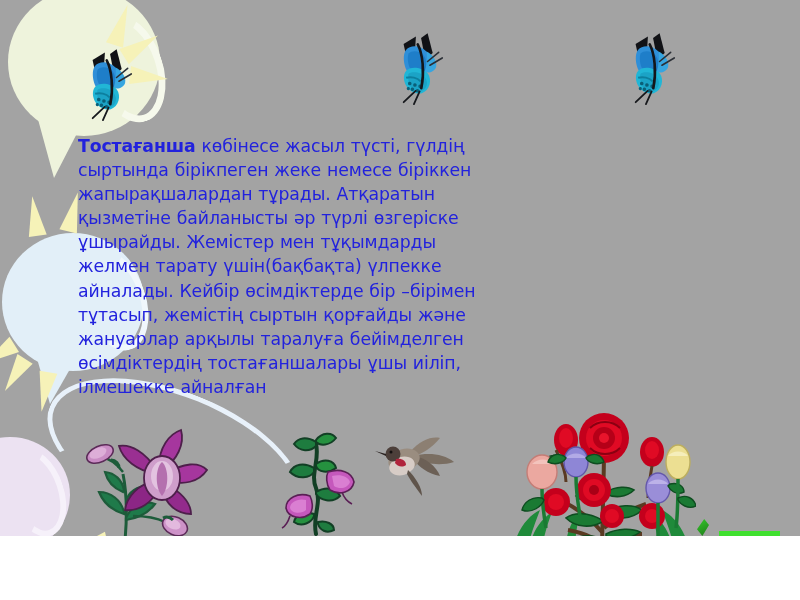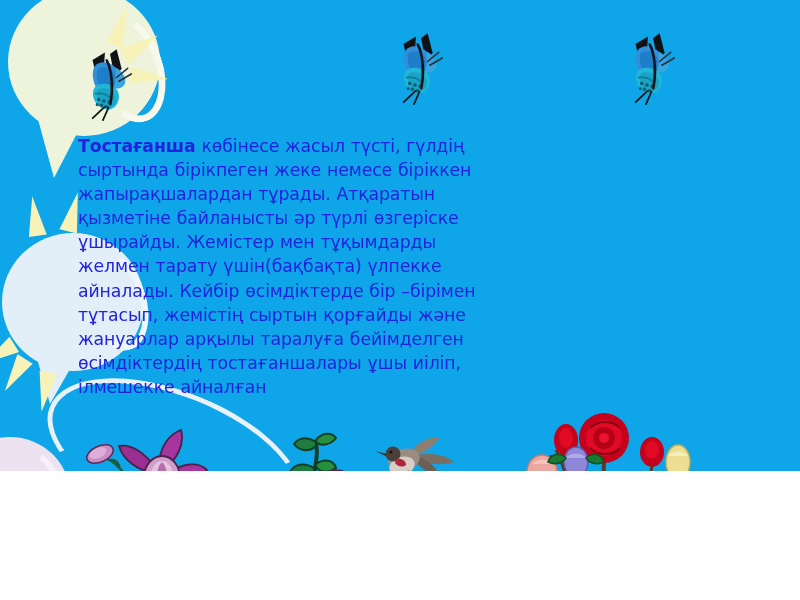--- a/index.html
+++ b/index.html
@@ -9,22 +9,22 @@
   body {
     width: 800px;
     height: 600px;
     background: #ffffff;
     font-family: "DejaVu Sans", "Liberation Sans", sans-serif;
     overflow: hidden;
   }
   #slide {
     position: relative;
     width: 800px;
-    height: 471px;
-    background: #0ea5e9;
+    height: 536px;
+    background: #a3a3a3;
     overflow: hidden;
   }
 
   
   .bg-layer {
     position: absolute;
     inset: 0;
     pointer-events: none;
   }
   .balloon {

